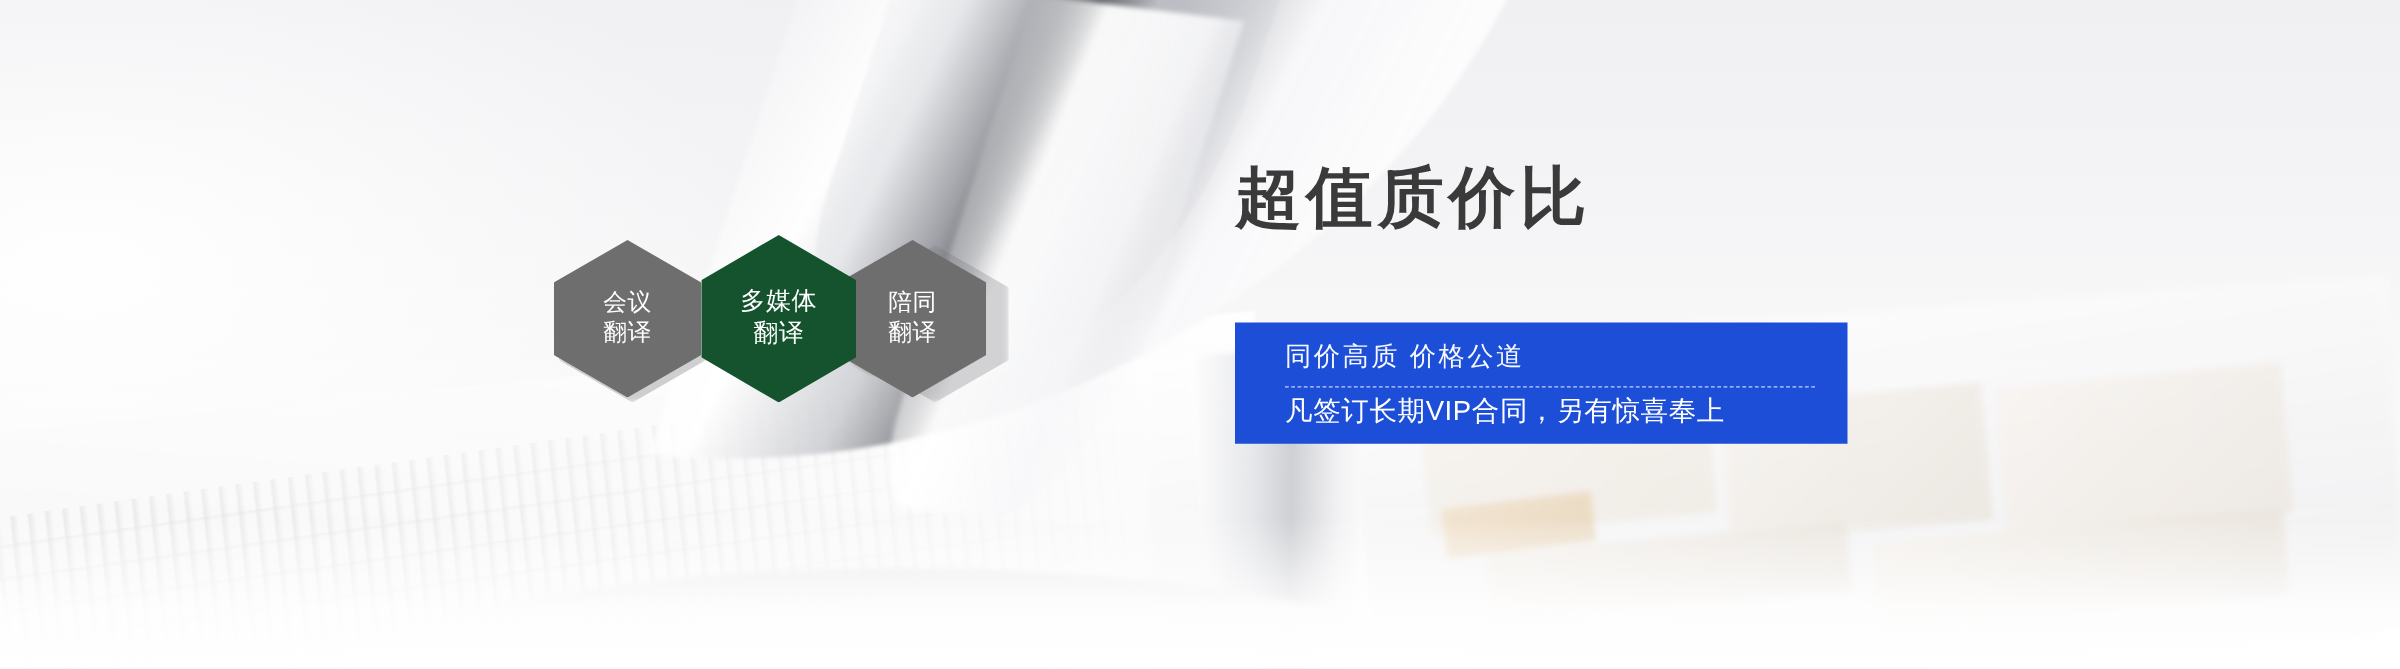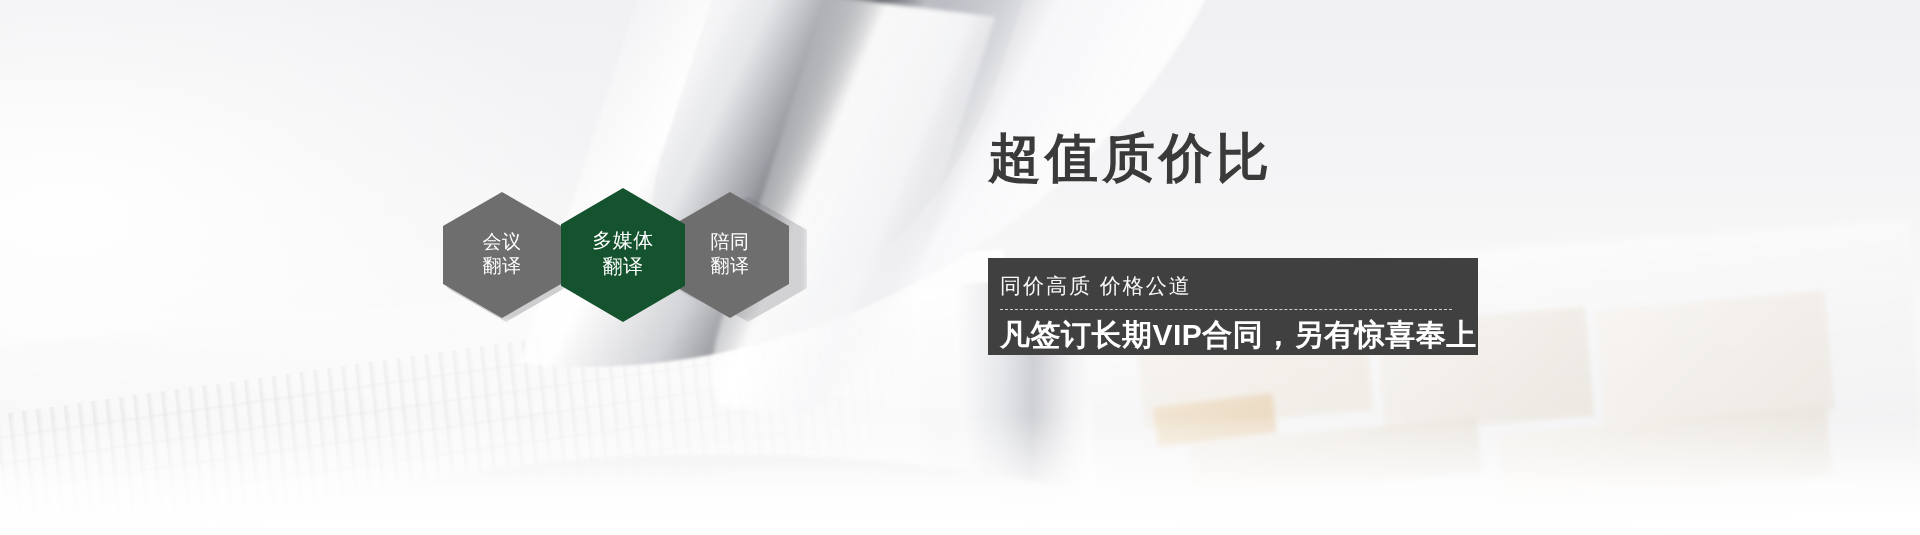--- a/index.html
+++ b/index.html
@@ -171,21 +171,20 @@
     display: flex;
     flex-direction: column;
     align-items: center;
     justify-content: center;
     color: #ffffff;
     font-size: 19px;
     line-height: 1.28;
     letter-spacing: 0.5px;
     text-align: right;
     user-select: none;
-    font-family: Liberation Mono, monospace;
   }
   .hex-gray   { background: #6e6e6e; }
   .hex-orange { background: #14532d; }
   .hex-1 { left: 0px;   top: 4px; }
   .hex-2 { left: 118px; top: 0px;  width: 124px; height: 134px; font-size: 20px; z-index: 3; }
   .hex-3 { left: 228px; top: 4px; }
   .hex-shadow-1 {
     position: absolute;
     left: 4px; top: 8px;
     width: 118px; height: 126px;
@@ -211,49 +210,48 @@
     position: absolute;
     left: 988px;
     top: 132px;
     font-size: 53px;
     font-weight: bold;
     color: #3a3a3a;
     letter-spacing: 4px;
     line-height: 1;
     white-space: nowrap;
     user-select: none;
-    font-family: Liberation Serif, serif;
   }
   .promo-box {
     position: absolute;
     left: 988px;
     top: 258px;
     width: 490px;
     height: 97px;
-    background: #404040;
+    background: #1d4ed8;
     box-sizing: border-box;
-    padding: 12px 26px 0 12px;
+    padding: 12px 26px 0 40px;
   }
   .promo-line1 {
     color: #ffffff;
     font-size: 21px;
     letter-spacing: 2px;
     line-height: 1.5;
     white-space: nowrap;
     opacity: 0.97;
   }
   .promo-divider {
     margin: 7px 0 4px 0;
     height: 0;
     border-top: 1px dashed rgba(255,255,255,0.75);
   }
   .promo-line2 {
     color: #ffffff;
-    font-size: 30px;
-    font-weight: bold;
+    font-size: 22px;
+    font-weight: normal;
     letter-spacing: 0.5px;
     line-height: 1.4;
     white-space: nowrap;
   }
 </style>
 </head>
 <body>
 
 <div class="banner">
 

